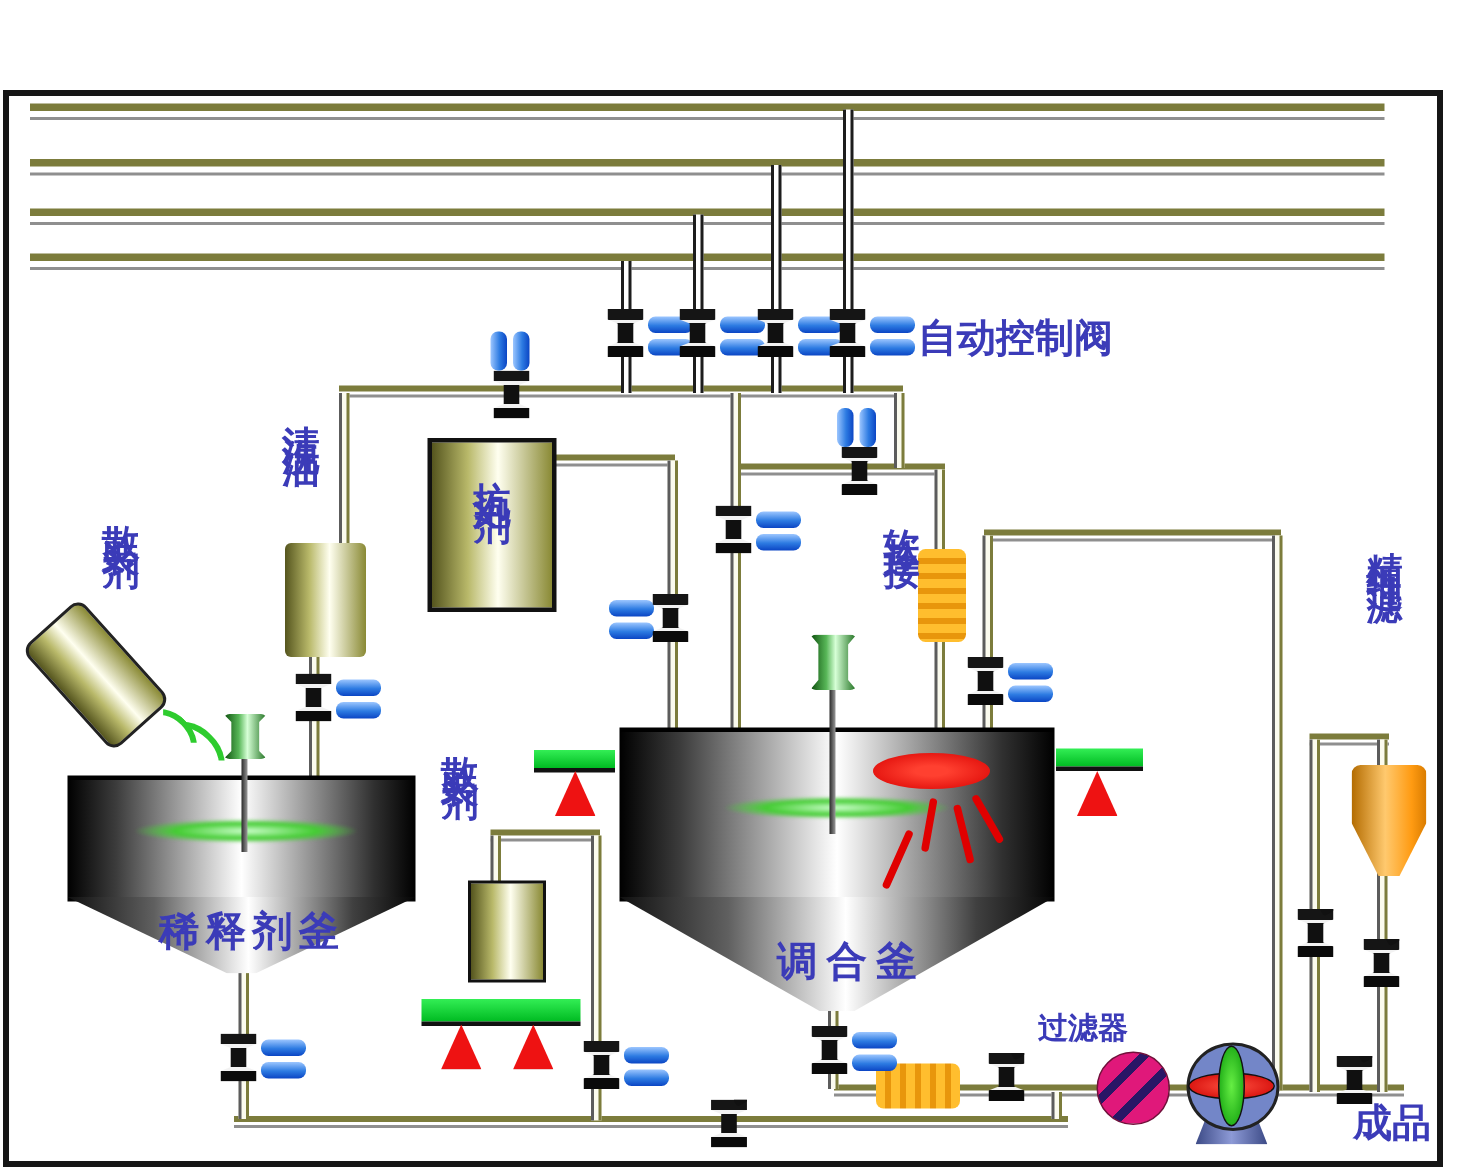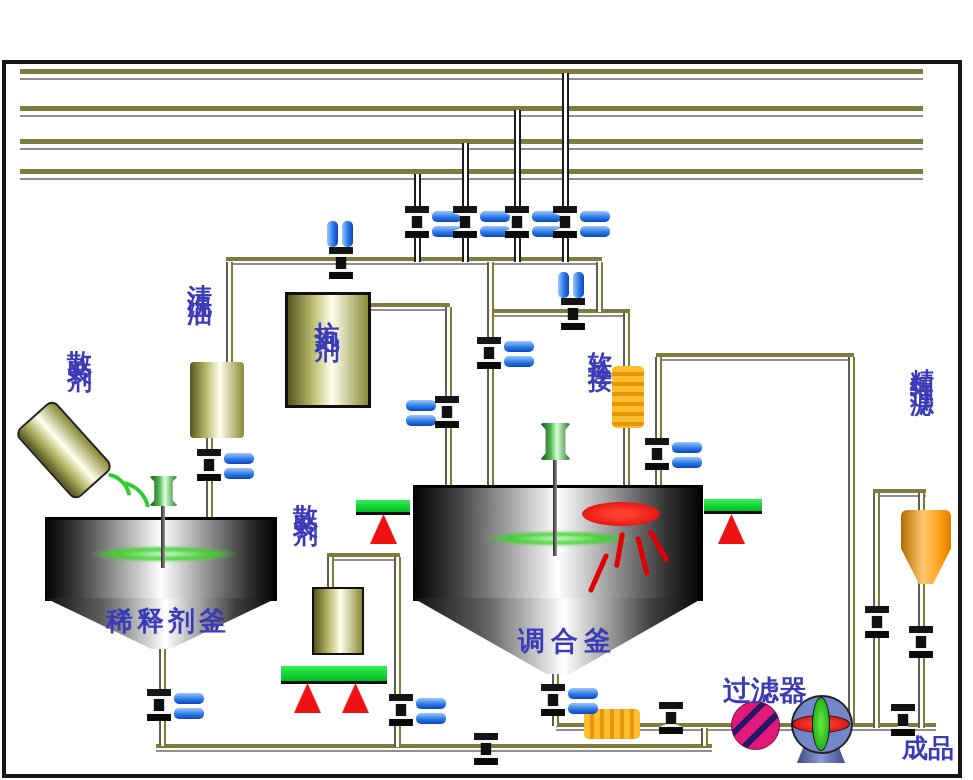--- a/index.html
+++ b/index.html
@@ -244,23 +244,24 @@
   <div class="valve" style="left:864px;top:606px">
       <div class="handle" style="left:16px;top:-5px"></div>
     </div>
   <div class="valve" style="left:908px;top:626px">
       <div class="handle" style="left:16px;top:-5px"></div>
     </div>
   <div class="valve" style="left:890px;top:704px">
       <div class="handle" style="left:16px;top:-5px"></div>
     </div>
 
+  <div class="lbl" style="left:612px;top:208px;font-size:26px">自动控制阀</div>
   <div class="lbl vtext" style="left:184px;top:263px;font-size:25px">清洗油</div>
   <div class="lbl vtext" style="left:64px;top:330px;font-size:25px">散装剂</div>
   <div class="lbl vtext" style="left:584px;top:332px;font-size:24px">软连接</div>
   <div class="lbl vtext" style="left:906px;top:348px;font-size:24px">精细过滤</div>
   <div class="lbl vtext" style="left:290px;top:484px;font-size:25px">散装剂</div>
   <div class="lbl" style="left:106px;top:603px;font-size:27px;letter-spacing:4px">稀释剂釜</div>
   <div class="lbl" style="left:518px;top:623px;font-size:27px;letter-spacing:6px">调合釜</div>
-  <div class="lbl" style="left:723px;top:672px;font-size:28px">过滤器</div>
+  <div class="lbl" style="left:692px;top:672px;font-size:20px">过滤器</div>
   <div class="lbl" style="left:902px;top:731px;font-size:26px">成品</div>
 
 </div>
 
 </body></html>

